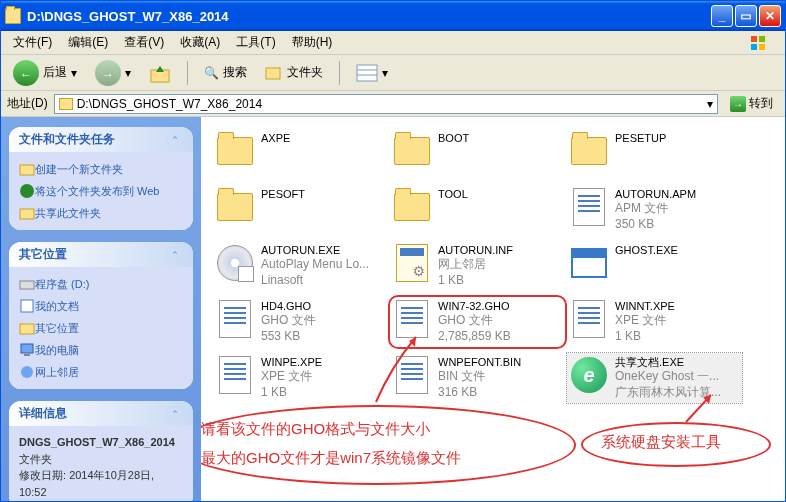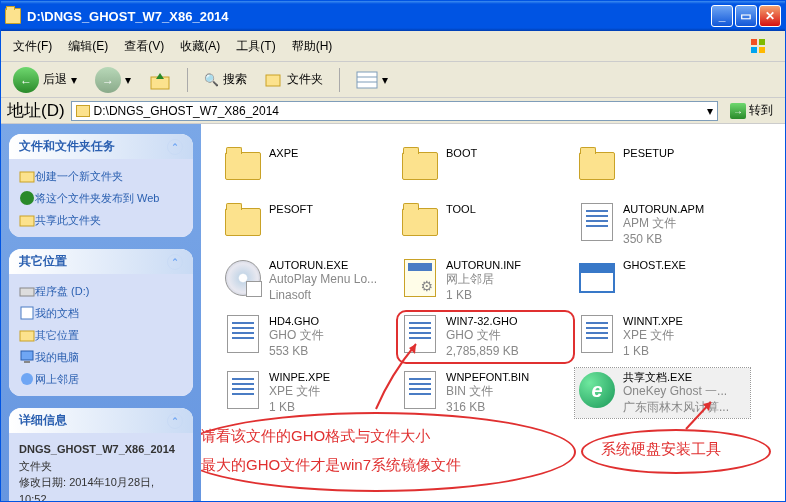--- a/index.html
+++ b/index.html
@@ -9,21 +9,21 @@
 
 .titlebar { height: 30px; background: linear-gradient(to bottom, #3c8cf0 0%, #0054e3 10%, #0054e3 90%, #003db0 100%); display: flex; align-items: center; padding: 0 4px; color: white; }
 .titlebar-icon { width: 16px; height: 16px; background: #fce28d; border: 1px solid #c9a227; border-radius: 1px; margin-right: 6px; position: relative; }
 .titlebar-icon::before { content: ''; position: absolute; top: -3px; left: 0; width: 7px; height: 3px; background: #fce28d; border: 1px solid #c9a227; border-bottom: none; }
 .titlebar-text { flex: 1; font-weight: bold; font-size: 13px; }
 .win-btns { display: flex; gap: 2px; }
 .win-btn { width: 22px; height: 22px; border: 1px solid #fff; border-radius: 3px; display: flex; align-items: center; justify-content: center; color: #fff; font-weight: bold; font-size: 12px; cursor: pointer; }
 .win-min, .win-max { background: linear-gradient(to bottom, #6fa6f4, #1157d8); }
 .win-close { background: linear-gradient(to bottom, #f4a26f, #d81111); }
 
-.menubar { height: 31px; background: #ece9d8; display: flex; align-items: center; padding: 0 4px; border-bottom: 1px solid #ccc; position: relative; }
+.menubar { height: 24px; background: #ece9d8; display: flex; align-items: center; padding: 0 4px; border-bottom: 1px solid #ccc; position: relative; }
 .menu-item { padding: 2px 8px; cursor: pointer; font-size: 12px; }
 .win-flag { position: absolute; right: 6px; width: 30px; height: 18px; }
 
 .toolbar { height: 36px; background: #ece9d8; display: flex; align-items: center; padding: 0 6px; gap: 6px; border-bottom: 1px solid #ccc; }
 .tb-btn { display: flex; align-items: center; gap: 4px; padding: 2px 6px; cursor: pointer; border-radius: 3px; font-size: 12px; }
 .circ-btn { width: 26px; height: 26px; border-radius: 50%; display: flex; align-items: center; justify-content: center; color: #fff; font-weight: bold; }
 .back-c { background: linear-gradient(to bottom, #6fd86f, #2a8a2a); }
 .fwd-c { background: linear-gradient(to bottom, #b8d8b8, #8aaa8a); }
 .tb-sep { width: 1px; height: 24px; background: #aaa; margin: 0 4px; }
 
@@ -37,21 +37,21 @@
 .sidebar { width: 200px; background: linear-gradient(to bottom, #7aa7e7 0%, #6696e0 100%); padding: 10px 8px; overflow-y: auto; }
 .panel { background: #fff; border-radius: 12px; margin-bottom: 12px; overflow: hidden; }
 .panel-hd { background: linear-gradient(to right, #fff, #c8daf4); padding: 4px 10px; display: flex; justify-content: space-between; align-items: center; font-size: 12px; font-weight: bold; color: #2a5fb0; cursor: pointer; }
 .panel-hd .chev { width: 16px; height: 16px; border-radius: 50%; border: 1px solid #c8daf4; display: flex; align-items: center; justify-content: center; font-size: 9px; color: #6fa6f4; }
 .panel-body { background: #d6dff7; padding: 6px 10px; }
 .panel-link { display: flex; align-items: center; padding: 3px 0; color: #2a5fb0; font-size: 11px; cursor: pointer; }
 .pl-ico { width: 16px; height: 16px; flex-shrink: 0; }
 .detail-body { background: #d6dff7; padding: 8px 10px; font-size: 11px; color: #333; line-height: 1.5; }
 .detail-body .bold { font-weight: bold; }
 
-.file-area { flex: 1; background: #fff; padding: 20px; position: relative; overflow: hidden; }
+.file-area { flex: 1; background: #fff; padding: 12px; position: relative; overflow: hidden; }
 .file-grid { display: grid; grid-template-columns: repeat(3, 175px); gap: 6px 2px; }
 .file-item { display: flex; align-items: flex-start; gap: 6px; padding: 2px; cursor: pointer; height: 50px; }
 .file-item.hl { outline: 2px solid #e03030; outline-offset: 0; border-radius: 8px; }
 .file-item.sel { outline: 1px dotted #999; background: #f0f0f0; }
 .file-ico { width: 40px; height: 40px; flex-shrink: 0; display: flex; align-items: center; justify-content: center; }
 .file-text { display: flex; flex-direction: column; font-size: 11px; line-height: 1.3; }
 .file-name { color: #000; }
 .file-meta { color: #888; font-size: 12px; }
 
 .folder-ico { width: 36px; height: 28px; background: #fce28d; border: 1px solid #c9a227; border-radius: 2px; position: relative; }
@@ -132,21 +132,21 @@
       <svg width="22" height="18">
           <rect x="1" y="1" width="20" height="16" fill="#fff" stroke="#7f9db9"></rect>
           <line x1="1" y1="6" x2="21" y2="6" stroke="#7f9db9"></line>
           <line x1="1" y1="11" x2="21" y2="11" stroke="#7f9db9"></line>
         </svg>
       <span>▾</span>
     </div>
   </div>
 
   <div class="addressbar">
-    <span style="font-size:17px">地址(D)</span>
+    <span style="font-size:12px">地址(D)</span>
     <div class="addr-input">
       <div style="width:14px;height:12px;background:#fce28d;border:1px solid #c9a227"></div>
       <span>D:\DNGS_GHOST_W7_X86_2014</span>
       <span style="margin-left:auto">▾</span>
     </div>
     <div class="go-btn">
       <div class="go-ico">→</div>
       <span>转到</span>
     </div>
   </div>

